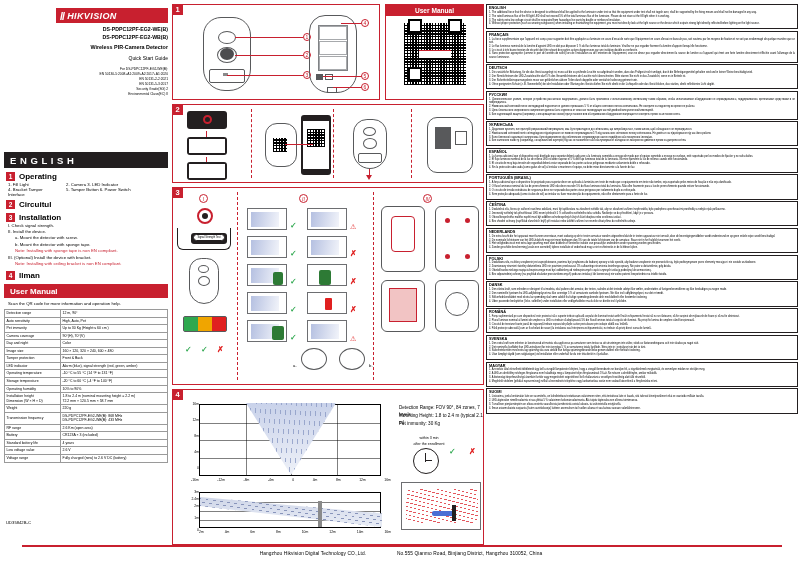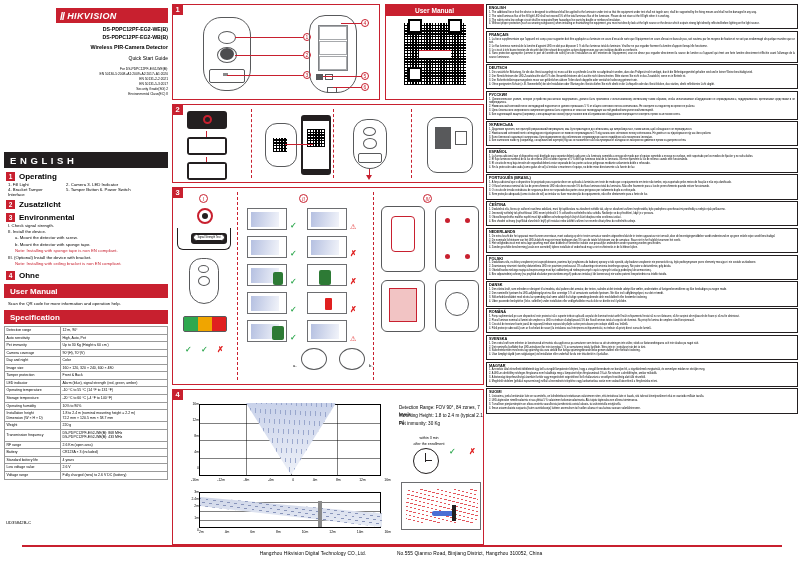--- a/index.html
+++ b/index.html
@@ -137,45 +137,44 @@
       <div class="two-col-list">
         <span style="white-space:pre-line;width:52px">1. Fill Light
 4. Bracket Tamper
     Interface</span>
         <span style="white-space:pre-line">2. Camera  3. LED Indicator
 5. Tamper Button    6. Power Switch</span>
       </div>
 
       <div class="numrow">
         <span class="numbox">2</span>
-        <span class="numlbl">Zusatzlicht</span>
+        <span class="numlbl">Circuitul</span>
       </div>
 
       <div class="numrow">
         <span class="numbox">3</span>
-        <span class="numlbl">Environmental</span>
+        <span class="numlbl">Installation</span>
       </div>
       <div class="body-txt">
         <div>I. Check signal strength.</div>
         <div>II. Install the device.</div>
         <span class="ind">a. Mount the detector with screw.</span>
         <span class="ind">b. Mount the detector with sponge tape.</span>
         <span class="ind note-red">Note: Installing with sponge tape is non EN compliant.</span>
         <div>III. (Optional) Install the device with bracket.</div>
         <span class="ind note-red">Note: Installing with ceiling bracket is non EN compliant.</span>
       </div>
 
       <div class="numrow">
         <span class="numbox">4</span>
-        <span class="numlbl">Ohne</span>
+        <span class="numlbl">Ilman</span>
       </div>
 
       <div class="redbar">User  Manual</div>
       <div class="scan-line">Scan the QR code for more information and operation help.</div>
-      <div class="redbar">Specification</div>
 
       <table class="spec">
         <tbody>
             <tr>
               <td class="k" style="white-space: pre-line;">Detection range</td>
               <td style="white-space: pre-line;">12 m, 90°</td>
             </tr>
             <tr>
               <td class="k" style="white-space: pre-line;">Auto sensitivity</td>
               <td style="white-space: pre-line;">High, Auto, Pet</td>

